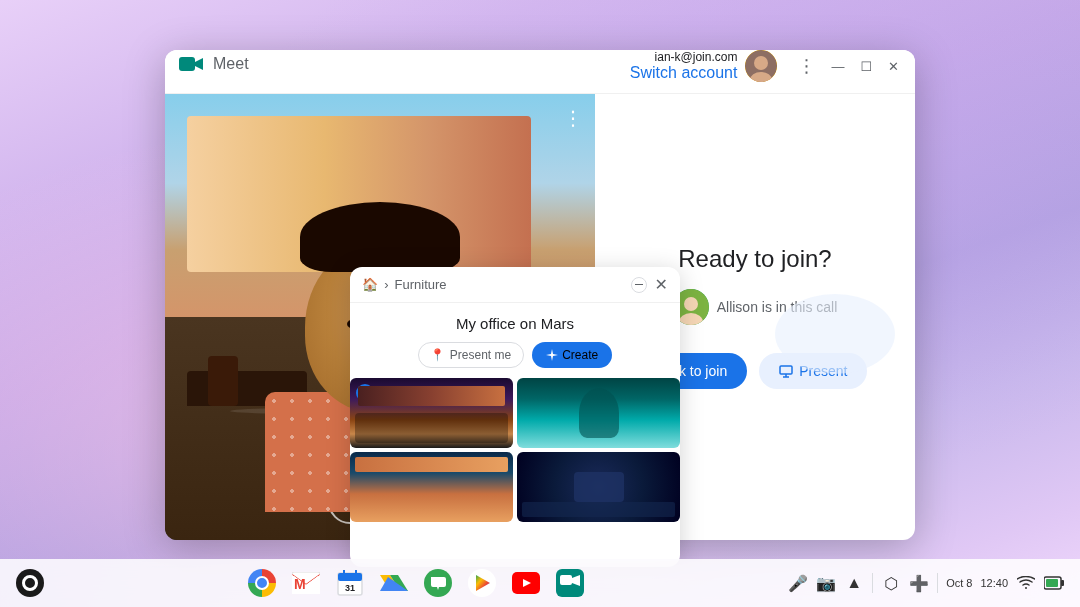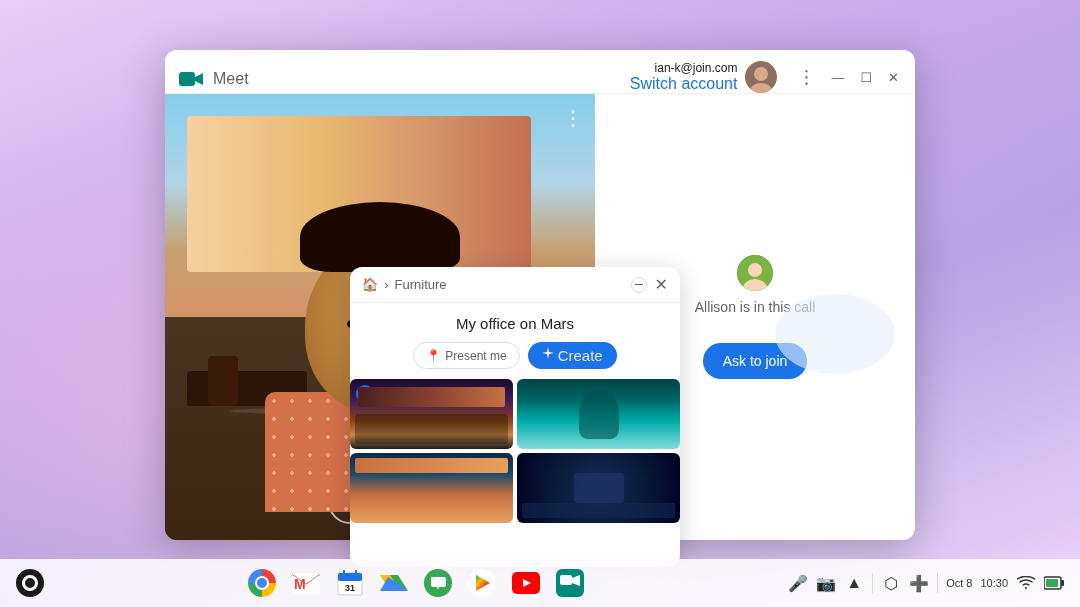--- a/index.html
+++ b/index.html
@@ -71,21 +71,21 @@
       border-radius: 12px;
       box-shadow: 0 8px 40px rgba(0,0,0,0.25);
       overflow: hidden;
       z-index: 10;
     }
 
     .window-titlebar {
       height: 44px;
       background: #fff;
       display: flex;
-      align-items: flex-end;
+      align-items: flex-start;
       justify-content: space-between;
       padding: 0 12px;
       border-bottom: 1px solid #f0f0f0;
     }
 
     .window-logo {
       display: flex;
       align-items: center;
       gap: 8px;
     }
@@ -188,21 +188,21 @@
 
     .ready-title {
       font-size: 24px;
       font-weight: 400;
       color: #202124;
       margin-bottom: 16px;
     }
 
     .call-participants {
       display: flex;
-      flex-direction: column;
+      flex-direction: row;
       align-items: center;
       gap: 8px;
       margin-bottom: 20px;
     }
 
     .participant-avatar {
       width: 36px;
       height: 36px;
       border-radius: 50%;
       background: #34a853;
@@ -319,28 +319,28 @@
       border-radius: 16px;
       font-size: 12px;
       cursor: pointer;
       display: flex;
       align-items: center;
       gap: 4px;
     }
 
     .popup-btn-create {
       background: #1a73e8;
-      color: #e5e5e5;
+      color: #000000;
       border: none;
       padding: 5px 14px;
       border-radius: 16px;
-      font-size: 15px;
-      cursor: pointer;
-      display: flex;
-      align-items: flex-start;
+      font-size: 12px;
+      cursor: pointer;
+      display: flex;
+      align-items: center;
       gap: 4px;
     }
 
     .popup-image-label {
       font-size: 11px;
       color: #80868b;
       margin-bottom: 6px;
       padding: 0 2px;
     }
 
@@ -561,34 +561,43 @@
             <rect x="1" y="4" width="11" height="10" rx="2" stroke="white" stroke-width="1.5"></rect>
             <path d="M12 8 L17 5 L17 13 L12 10 Z" stroke="white" stroke-width="1.5"></path>
           </svg>
         </div>
       </div>
     </div>
 
     <div class="meet-right">
       <div class="blob-decoration"></div>
 
+      <div class="ready-title">Ready to join?</div>
 
       <div class="call-participants">
         <div class="participant-avatar">
           <svg width="36" height="36" viewBox="0 0 36 36">
             <circle cx="18" cy="18" r="18" fill="#7cb342"></circle>
             <circle cx="18" cy="15" r="7" fill="#f5d6b5"></circle>
             <ellipse cx="18" cy="33" rx="12" ry="9" fill="#f5d6b5"></ellipse>
           </svg>
         </div>
         <div class="participant-text">Allison is in this call</div>
       </div>
 
       <div class="join-buttons">
         <button class="btn-ask-join">Ask to join</button>
+        <button class="btn-present">
+          <svg width="14" height="14" viewBox="0 0 14 14" fill="none">
+            <rect x="1" y="2" width="12" height="8" rx="1" stroke="#1a73e8" stroke-width="1.5"></rect>
+            <line x1="7" y1="10" x2="7" y2="13" stroke="#1a73e8" stroke-width="1.5"></line>
+            <line x1="4" y1="13" x2="10" y2="13" stroke="#1a73e8" stroke-width="1.5"></line>
+          </svg>
+          <span>Present</span>
+        </button>
       </div>
     </div>
   </div>
 </div>
 
 <div class="ai-popup">
 
   <div class="popup-titlebar">
     <div class="popup-breadcrumb">
       <span>🏠</span>
@@ -730,21 +739,21 @@
     <div class="tray-icon">📷</div>
     <div class="tray-icon">▲</div>
     <div style="width:1px;height:20px;background:#dadce0;"></div>
     <div class="tray-icon">⬡</div>
     <div class="tray-icon">➕</div>
     <div style="width:1px;height:20px;background:#dadce0;"></div>
     <div class="date-time">
       <span>Oct 8</span>
     </div>
     <div class="date-time">
-      <span>10:30</span>
+      <span>12:40</span>
     </div>
 
     <div class="tray-icon">
       <svg width="18" height="14" viewBox="0 0 18 14">
         <path d="M9 12 L9 12" stroke="#333" stroke-width="2" stroke-linecap="round"></path>
         <path d="M6 9 Q9 7 12 9" fill="none" stroke="#333" stroke-width="1.5" stroke-linecap="round"></path>
         <path d="M3 6 Q9 2 15 6" fill="none" stroke="#333" stroke-width="1.5" stroke-linecap="round"></path>
         <path d="M0 3 Q9 -2 18 3" fill="none" stroke="#333" stroke-width="1.5" stroke-linecap="round"></path>
       </svg>
     </div>

